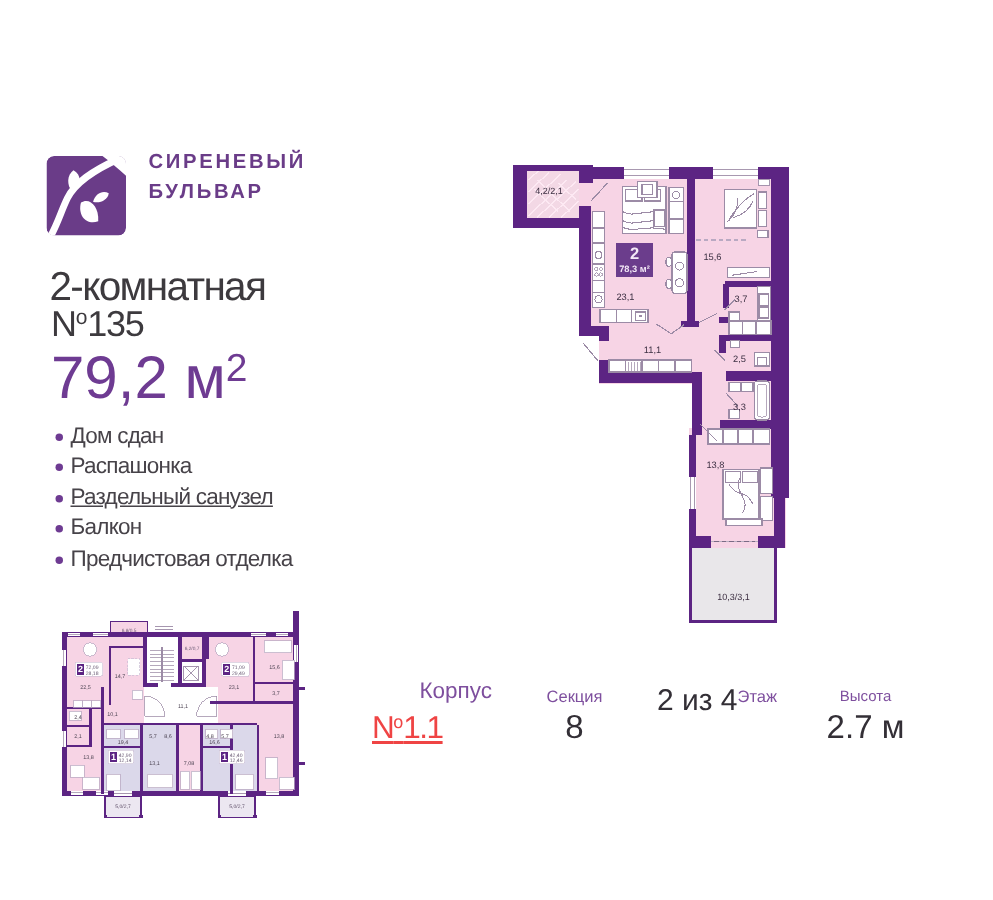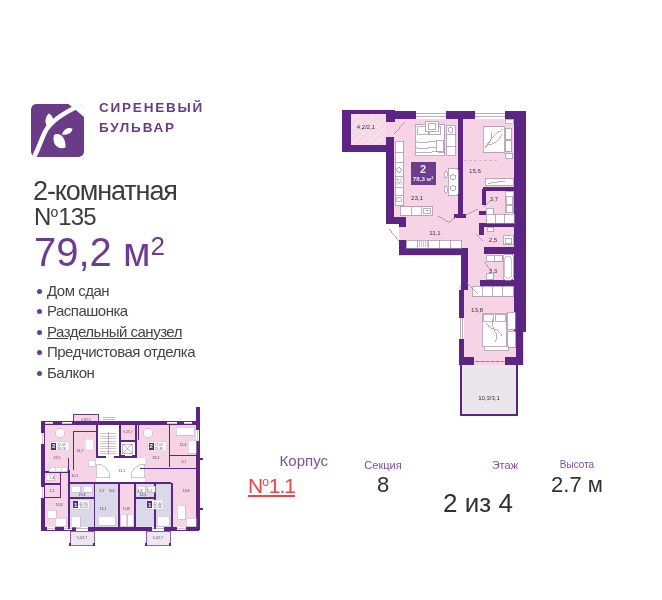--- a/index.html
+++ b/index.html
@@ -37,35 +37,35 @@
 <div class="abs" style="left:33px;top:176px;font-size:27px;color:#3d3a3e;letter-spacing:-1.1px;">2-комнатная</div>
 
 <div class="abs" style="left:34px;top:203px;font-size:24px;color:#3d3a3e;letter-spacing:-0.9px;">N<span style="font-size:14px;vertical-align:8px;letter-spacing:0;">o</span>135</div>
 
 <div class="abs" style="left:34px;top:230px;font-size:40px;color:#6e3b92;">79,2 м<span style="font-size:26px;vertical-align:11px;">2</span></div>
 
 <div class="abs" style="left:37px;top:280.5px;font-size:15px;color:#474349;letter-spacing:-0.5px;line-height:20.6px;">
   <div style="position:relative;padding-left:10px;"><span style="position:absolute;left:0;top:8px;width:5px;height:5px;border-radius:50%;background:#6e3b92;"></span>Дом сдан</div>
   <div style="position:relative;padding-left:10px;"><span style="position:absolute;left:0;top:8px;width:5px;height:5px;border-radius:50%;background:#6e3b92;"></span>Распашонка</div>
   <div style="position:relative;padding-left:10px;text-decoration:underline;"><span style="position:absolute;left:0;top:8px;width:5px;height:5px;border-radius:50%;background:#6e3b92;"></span>Раздельный санузел</div>
+  <div style="position:relative;padding-left:10px;"><span style="position:absolute;left:0;top:8px;width:5px;height:5px;border-radius:50%;background:#6e3b92;"></span>Балкон</div>
   <div style="position:relative;padding-left:10px;"><span style="position:absolute;left:0;top:8px;width:5px;height:5px;border-radius:50%;background:#6e3b92;"></span>Предчистовая отделка</div>
-  <div style="position:relative;padding-left:10px;"><span style="position:absolute;left:0;top:8px;width:5px;height:5px;border-radius:50%;background:#6e3b92;"></span>Балкон</div>
 </div>
 
 <div class="abs" style="left:248px;top:452px;width:80px;text-align:right;font-size:15px;color:#7e4f9e;">Корпус</div>
 
 <div class="abs" style="left:248px;top:474px;width:80px;text-align:left;font-size:21px;letter-spacing:-1px;color:#ef4444;text-decoration:underline;">N<span style="font-size:12px;vertical-align:7px;letter-spacing:0;">o</span>1.1</div>
 
 <div class="abs" style="left:343px;top:459px;width:80px;text-align:center;font-size:11px;color:#7e4f9e;">Секция</div>
 
 <div class="abs" style="left:343px;top:472px;width:80px;text-align:center;font-size:22px;color:#332f36;">8</div>
 
 <div class="abs" style="left:438px;top:459px;width:80px;text-align:right;font-size:11px;color:#7e4f9e;">Этаж</div>
 
-<div class="abs" style="left:438px;top:488px;width:80px;text-align:center;font-size:26px;color:#332f36;">2 из 4</div>
+<div class="abs" style="left:438px;top:456px;width:80px;text-align:left;font-size:20px;color:#332f36;">2 из 4</div>
 
 <div class="abs" style="left:537px;top:459px;width:80px;text-align:center;font-size:10px;color:#7e4f9e;">Высота</div>
 
 <div class="abs" style="left:537px;top:472px;width:80px;text-align:center;font-size:22px;color:#332f36;">2.7 м</div>
 
 <div class="abs" style="left:330px;top:95px;width:266px;height:330px;">
 <svg width="266" height="330" viewBox="330 95 266 330" shape-rendering="crispEdges">
 
   <rect x="386" y="111" width="140" height="113" fill="#f7d4e5"></rect>
 

